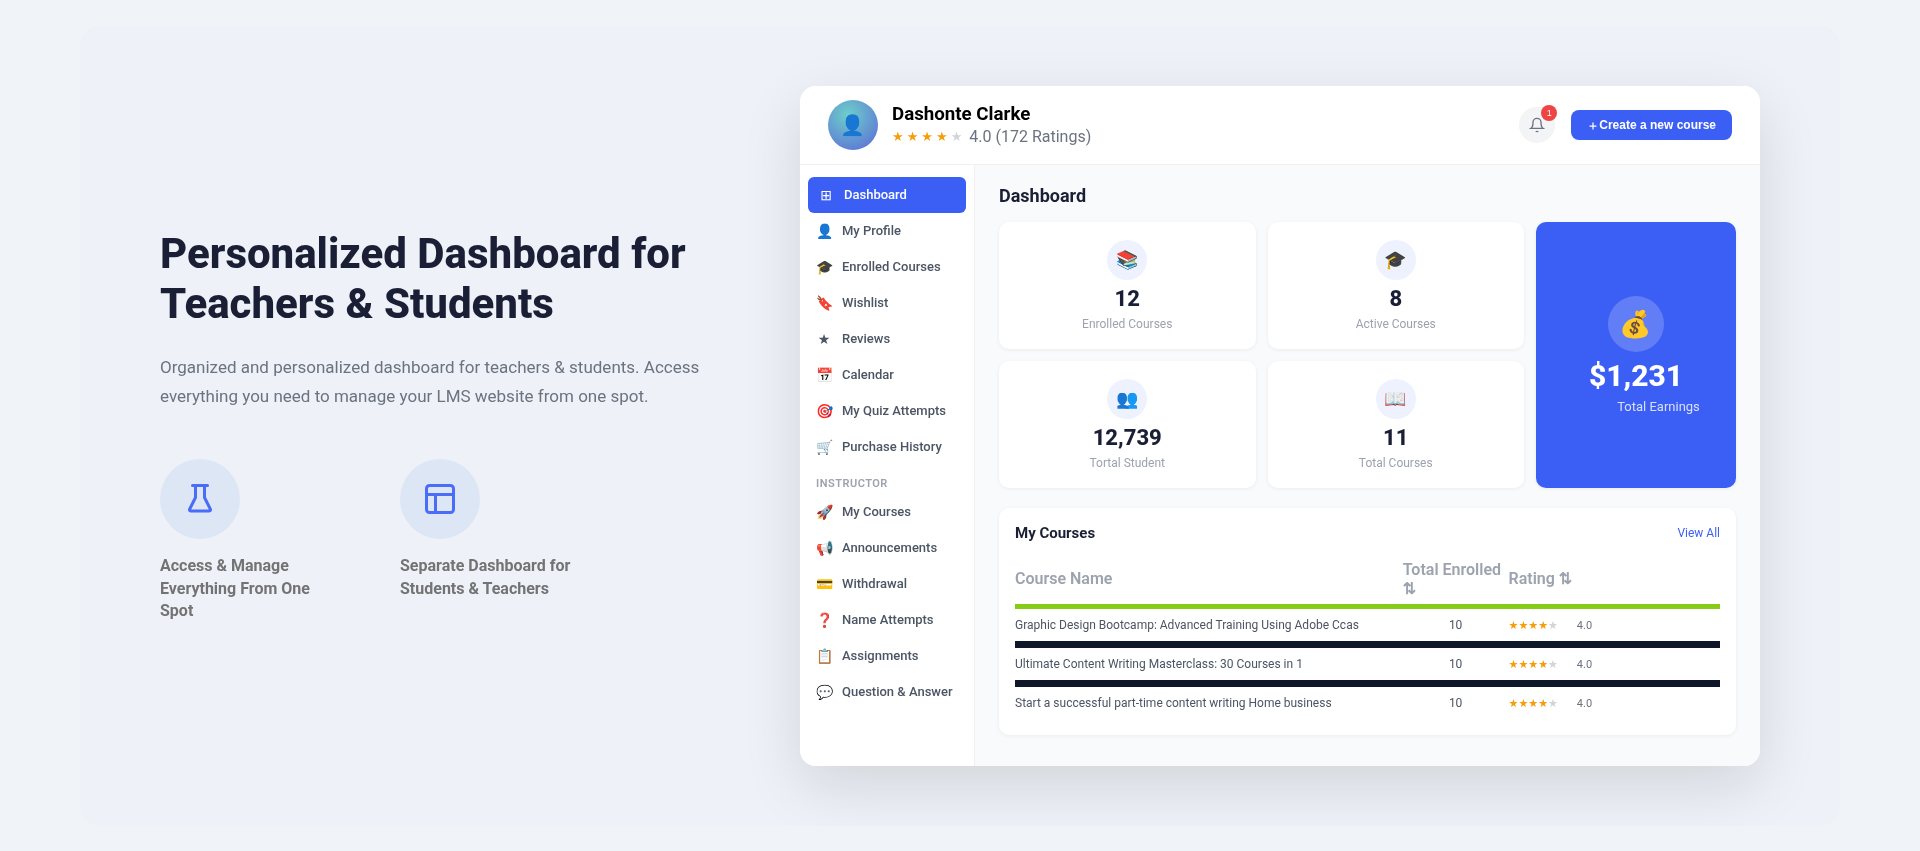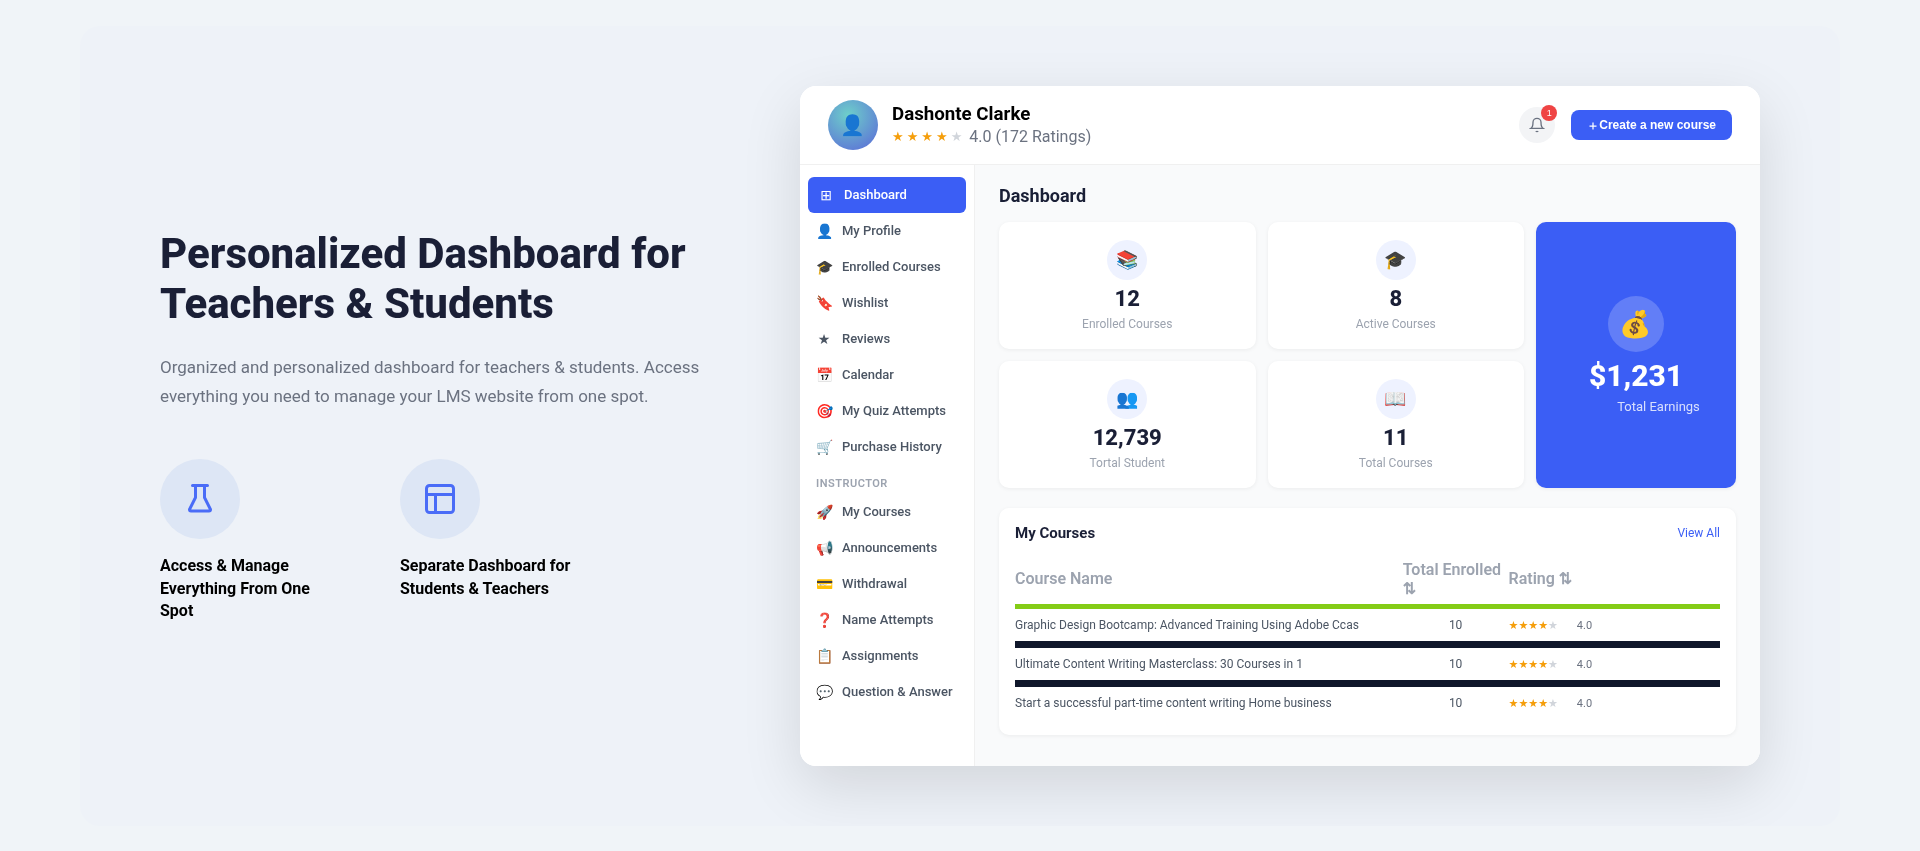--- a/index.html
+++ b/index.html
@@ -63,21 +63,21 @@
       width: 36px;
       height: 36px;
       color: #4a6cf7;
       fill: none;
       stroke: #4a6cf7;
       stroke-width: 2;
     }
     .feature-label {
       font-size: 16px;
       font-weight: 700;
-      color: #000000;
+      color: #737373;
       max-width: 180px;
       line-height: 1.4;
     }
 
     
     .right-panel {
       flex: 1;
       position: relative;
       height: 680px;
     }

